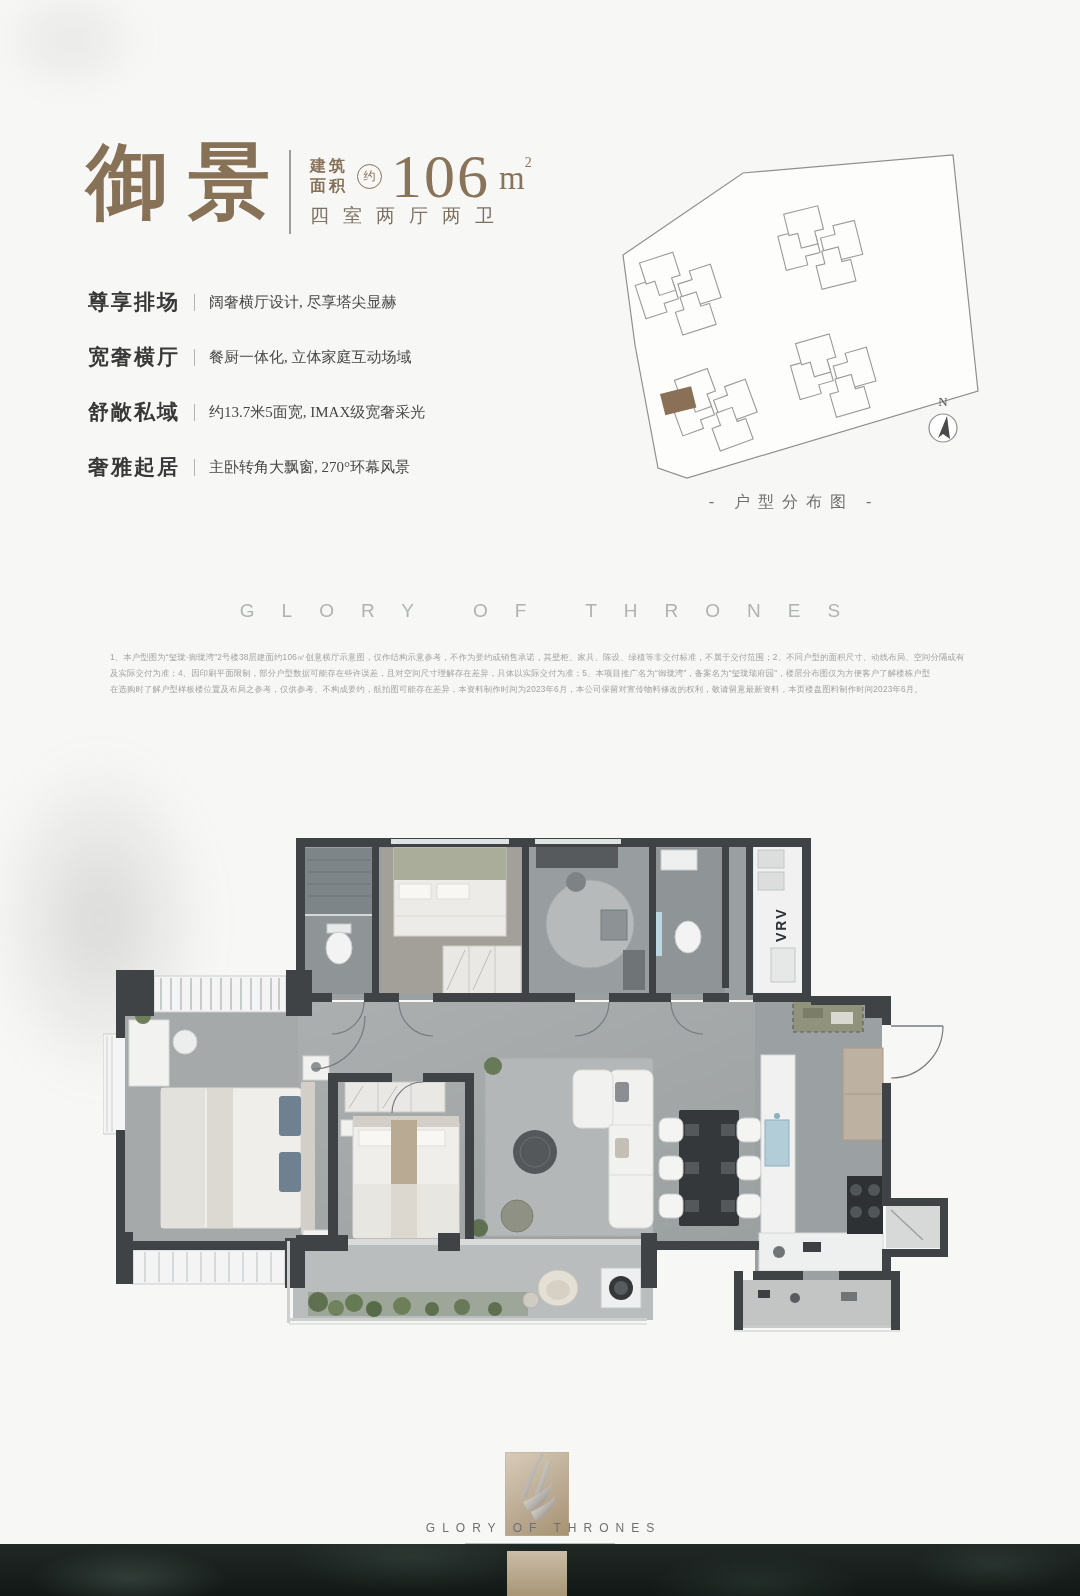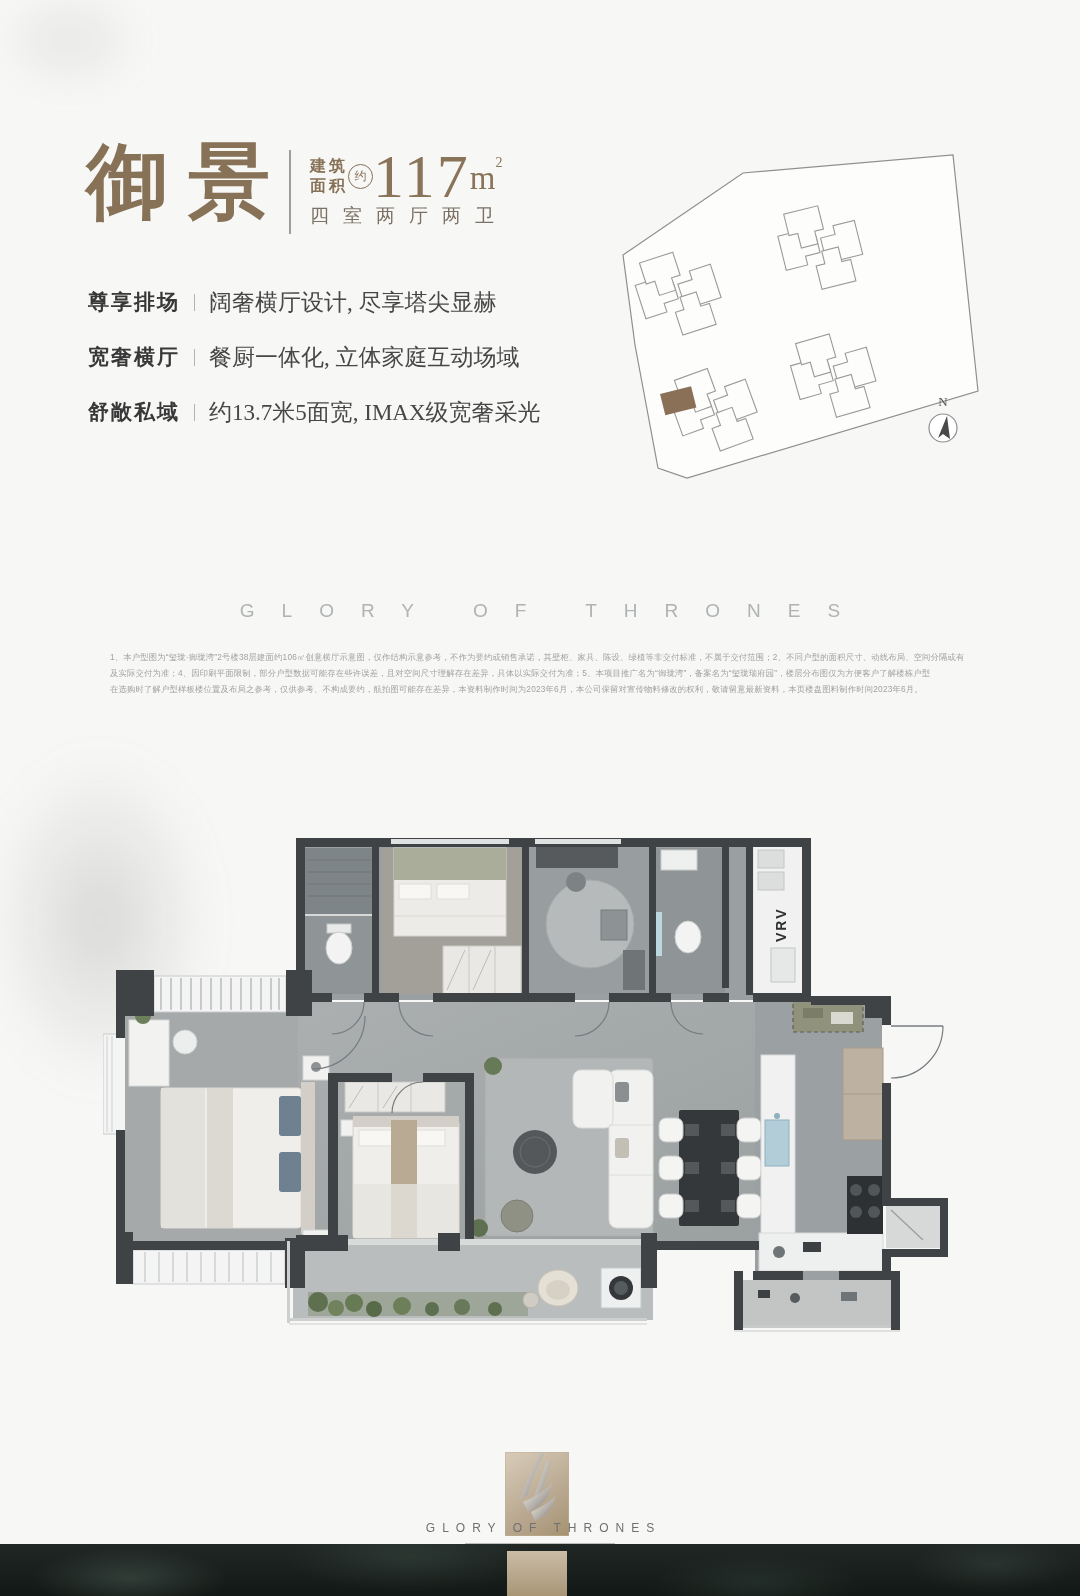--- a/index.html
+++ b/index.html
@@ -15,40 +15,40 @@
   .smudge-tl{left:-40px;top:-40px;width:220px;height:160px;
      background:radial-gradient(closest-side,rgba(170,172,170,.20),rgba(170,172,170,0) 70%);
      filter:blur(14px);}
 
   
   .title-row{left:86px;top:142px;display:flex;gap:20px;
      font-family:"Liberation Serif","DejaVu Serif",serif;font-weight:700;
      font-size:82px;line-height:1.0;color:#877157;letter-spacing:0;}
   .title-divider{left:289px;top:150px;width:2px;height:84px;background:#9d9d9b;}
   .area-block{left:310px;top:150px;}
-  .area-top{display:flex;align-items:center;}
+  .area-top{display:flex;align-items:center;gap:9px;}
   .area-label{font-family:"Liberation Serif","DejaVu Serif",serif;font-weight:700;
      font-size:16px;line-height:1.25;color:#877157;letter-spacing:3px;}
   .approx-circle{width:23px;height:23px;border:1.5px solid #877157;border-radius:50%;
      display:flex;align-items:center;justify-content:center;font-size:12px;color:#877157;
      font-family:"Liberation Serif","DejaVu Serif",serif;}
   .area-value{font-family:"Liberation Serif","DejaVu Serif",serif;font-size:62px;
      line-height:.85;color:#8a7459;letter-spacing:2px;}
   .area-unit{font-family:"Liberation Serif","DejaVu Serif",serif;font-size:33px;color:#8a7459;}
   .area-unit sup{font-size:14px;vertical-align:22px;}
   .layout-summary{font-family:"Liberation Serif","DejaVu Serif",serif;
      font-size:19px;letter-spacing:14px;color:#7c7164;}
 
   
   .features{left:88px;top:288px;width:480px;}
   .feature-row{display:flex;align-items:center;margin-bottom:27px;height:28px;}
   .feature-label{font-family:"Liberation Serif","DejaVu Serif",serif;font-weight:700;
      font-size:21px;color:#383838;letter-spacing:2px;white-space:nowrap;text-align:right;}
   .feature-sep{width:1px;height:17px;background:#b3b3b1;margin:0 14px;}
-  .feature-desc{font-family:"Liberation Serif","DejaVu Serif",serif;font-size:23px;
+  .feature-desc{font-family:"Liberation Serif","DejaVu Serif",serif;font-size:15px;
      color:#474747;white-space:nowrap;}
 
   
   .site-plan{left:598px;top:136px;}
   .site-caption{left:598px;top:492px;width:392px;text-align:center;
      font-family:"Liberation Serif","DejaVu Serif",serif;font-size:16px;
      letter-spacing:8px;color:#707070;}
 
   
   .brand-band{left:0;top:600px;width:1080px;text-align:center;
@@ -99,21 +99,21 @@
 
   <div class="abs area-block">
     <div class="area-top">
       <div class="area-label">
         <div>建筑</div>
         <div>面积</div>
       </div>
       <div class="approx-circle">
         <span>约</span>
       </div>
-      <div class="area-value">117</div>
+      <div class="area-value">106</div>
       <div class="area-unit">
         <span>m</span><sup>2</sup>
       </div>
     </div>
     <div class="layout-summary">四室两厅两卫</div>
   </div>
 
   <div class="abs features">
     <div class="feature-row">
       <span class="feature-label">尊享排场</span>
@@ -122,20 +122,25 @@
     </div>
     <div class="feature-row">
       <span class="feature-label">宽奢横厅</span>
       <span class="feature-sep"></span>
       <span class="feature-desc">餐厨一体化, 立体家庭互动场域</span>
     </div>
     <div class="feature-row">
       <span class="feature-label">舒敞私域</span>
       <span class="feature-sep"></span>
       <span class="feature-desc">约13.7米5面宽, IMAX级宽奢采光</span>
+    </div>
+    <div class="feature-row">
+      <span class="feature-label">奢雅起居</span>
+      <span class="feature-sep"></span>
+      <span class="feature-desc">主卧转角大飘窗, 270°环幕风景</span>
     </div>
   </div>
 
   <svg class="abs site-plan" width="392" height="356" viewBox="0 0 392 356">
     <defs>
       <path id="unit" d="M0,0 h24 v9 h13 v17 h-15 v9 h-22 z" fill="#fdfdfc" stroke="#9a9a98" stroke-width="1.1"></path>
       <g id="cluster">
         <use href="#unit" transform="translate(-40,-22)"></use>
         <use href="#unit" transform="translate(6,-42) rotate(90)"></use>
         <use href="#unit" transform="translate(38,16) rotate(180)"></use>
@@ -147,20 +152,21 @@
     <use href="#cluster" transform="translate(224,112) rotate(-14)"></use>
     <use href="#cluster" transform="translate(237,240) rotate(-16)"></use>
     <use href="#cluster" transform="translate(118,274) rotate(-20)"></use>
     <path d="M0,0 h32 v22 h-32 z" transform="translate(62,258) rotate(-14)" fill="#8a7057"></path>
     <g transform="translate(345,290)">
       <text x="0" y="-20" font-size="13" fill="#555555" text-anchor="middle" font-family="Liberation Serif, DejaVu Serif, serif">N</text>
       <circle cx="0" cy="2" r="14" fill="#ffffff" stroke="#8f8f8f" stroke-width="1.2"></circle>
       <polygon points="4,-10 7,13 0,8 -5,12" fill="#4a4a4a"></polygon>
     </g>
   </svg>
+  <div class="abs site-caption">- 户型分布图 -</div>
 
   <div class="abs brand-band">GLORY OF THRONES</div>
 
   <div class="abs disclaimer">
     <div>1、本户型图为“玺珑·御珑湾”2号楼38层建面约106㎡创意横厅示意图，仅作结构示意参考，不作为要约或销售承诺，其壁柜、家具、陈设、绿植等非交付标准，不属于交付范围；2、不同户型的面积尺寸、动线布局、空间分隔或有</div>
     <div>及实际交付为准；4、因印刷平面限制，部分户型数据可能存在些许误差，且对空间尺寸理解存在差异，具体以实际交付为准；5、本项目推广名为“御珑湾”，备案名为“玺珑瑞府园”，楼层分布图仅为方便客户了解楼栋户型</div>
     <div>在选购时了解户型样板楼位置及布局之参考，仅供参考、不构成要约，航拍图可能存在差异，本资料制作时间为2023年6月，本公司保留对宣传物料修改的权利，敬请留意最新资料，本页楼盘图料制作时间2023年6月。</div>
   </div>
 
   <svg class="abs floorplan" width="850" height="515" viewBox="0 0 850 515">

